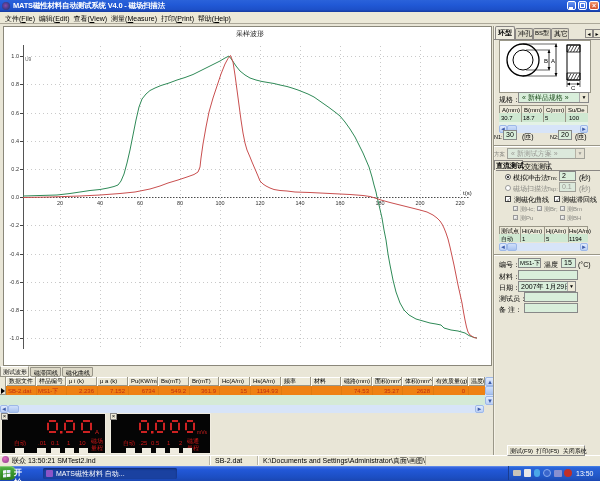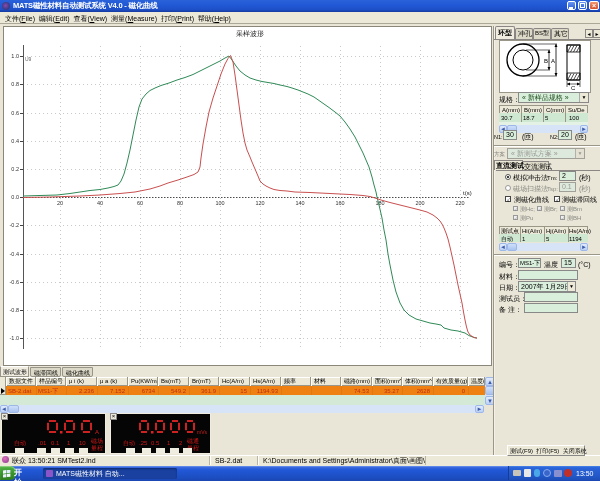--- a/index.html
+++ b/index.html
@@ -4,21 +4,21 @@
 *{margin:0;padding:0;box-sizing:border-box;}
 html,body{width:600px;height:481px;overflow:hidden;font-family:"Liberation Sans",sans-serif;background:#e9e6d7;}
 .abs{position:absolute;}
 .t6{font-size:6px;line-height:8px;color:#000;}
 .t7{font-size:7px;line-height:9px;color:#000;}
 </style></head>
 <body>
 
 <div class="abs" style="left:0;top:0;width:600px;height:12px;background:linear-gradient(180deg,#2a62da 0%,#2159d6 40%,#1d50c8 80%,#163a9d 100%);"></div>
 <div class="abs" style="left:2px;top:2px;width:8px;height:8px;background:radial-gradient(circle at 45% 45%,#8a4aaa 0%,#3c3c88 60%,#222a66 100%);border-radius:50%;"></div>
-<div class="abs" style="left:13px;top:1px;font-size:7.5px;line-height:10px;color:#fff;font-weight:bold;letter-spacing:-0.2px;">MATS磁性材料自动测试系统 V4.0 - 磁化曲线</div>
+<div class="abs" style="left:13px;top:1px;font-size:7.5px;line-height:10px;color:#fff;font-weight:bold;letter-spacing:-0.2px;">MATS磁性材料自动测试系统 V4.0 - 磁场扫描法</div>
 <div class="abs" style="left:567px;top:1px;width:9px;height:9px;background:linear-gradient(180deg,#6a96f0,#2a5cd8);border:1px solid #fff;border-radius:2px;">
     <div class="abs" style="left:1px;top:5px;width:4px;height:2px;background:#fff;"></div>
   </div>
 <div class="abs" style="left:578px;top:1px;width:9px;height:9px;background:linear-gradient(180deg,#6a96f0,#2a5cd8);border:1px solid #fff;border-radius:2px;color:#fff;font-size:6px;line-height:8px;text-align:center;"><span style="display:inline-block;width:5px;height:5px;border:1px solid #fff;margin-top:1px;"></span></div>
 <div class="abs" style="left:589px;top:1px;width:10px;height:9px;background:linear-gradient(180deg,#f09670,#d4502a);border:1px solid #fff;border-radius:2px;color:#fff;font-size:7px;line-height:8px;text-align:center;font-weight:bold;">×</div>
 
 <div class="abs" style="left:0;top:12px;width:600px;height:12px;background:#ece9d8;border-bottom:1px solid #aca899;"></div>
 <div class="abs t7" style="left:5px;top:14px;">文件(<u>F</u>ile)&nbsp;&nbsp;编辑(<u>E</u>dit)&nbsp;&nbsp;查看(<u>V</u>iew)&nbsp;&nbsp;测量(<u>M</u>easure)&nbsp;&nbsp;打印(<u>P</u>rint)&nbsp;&nbsp;帮助(<u>H</u>elp)</div>
 
 <div class="abs" style="left:0;top:25px;width:600px;height:442px;background:#e9e6d7;"></div>

